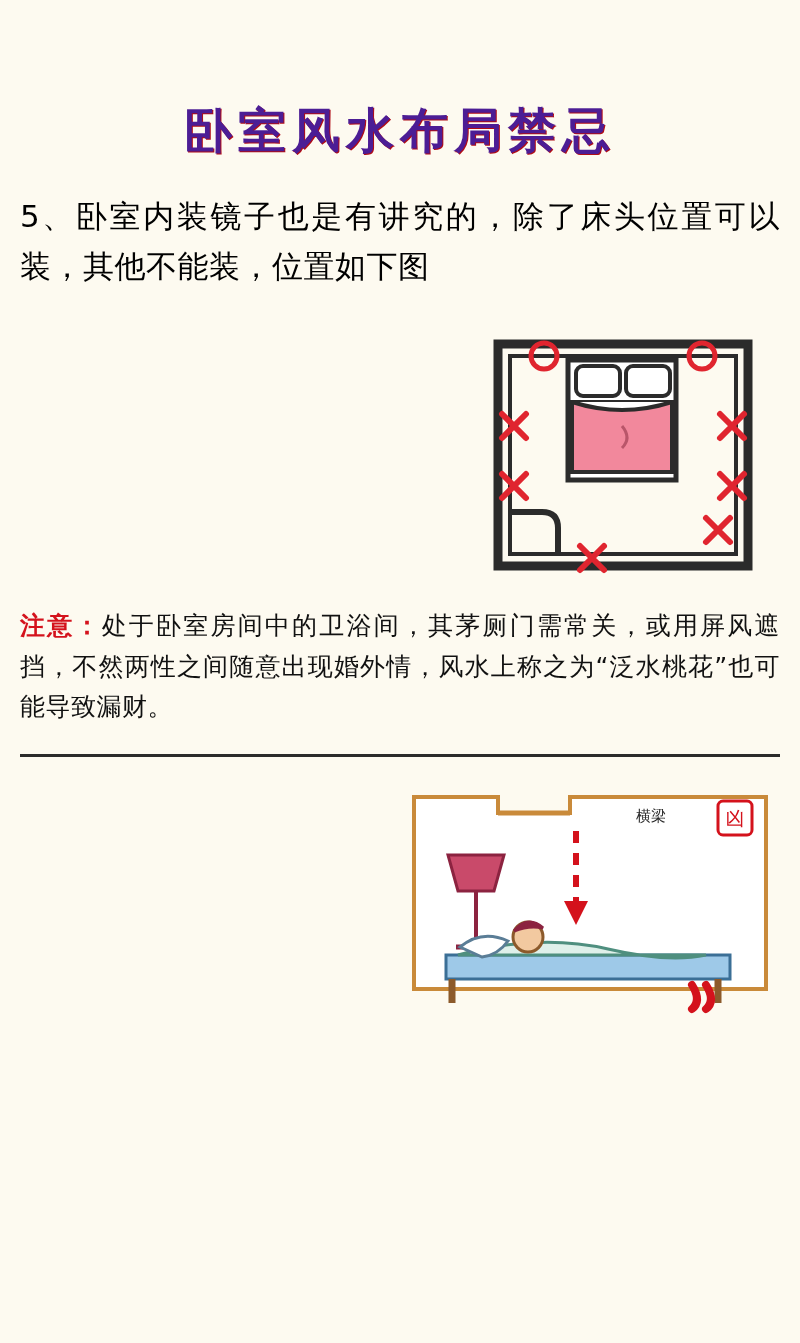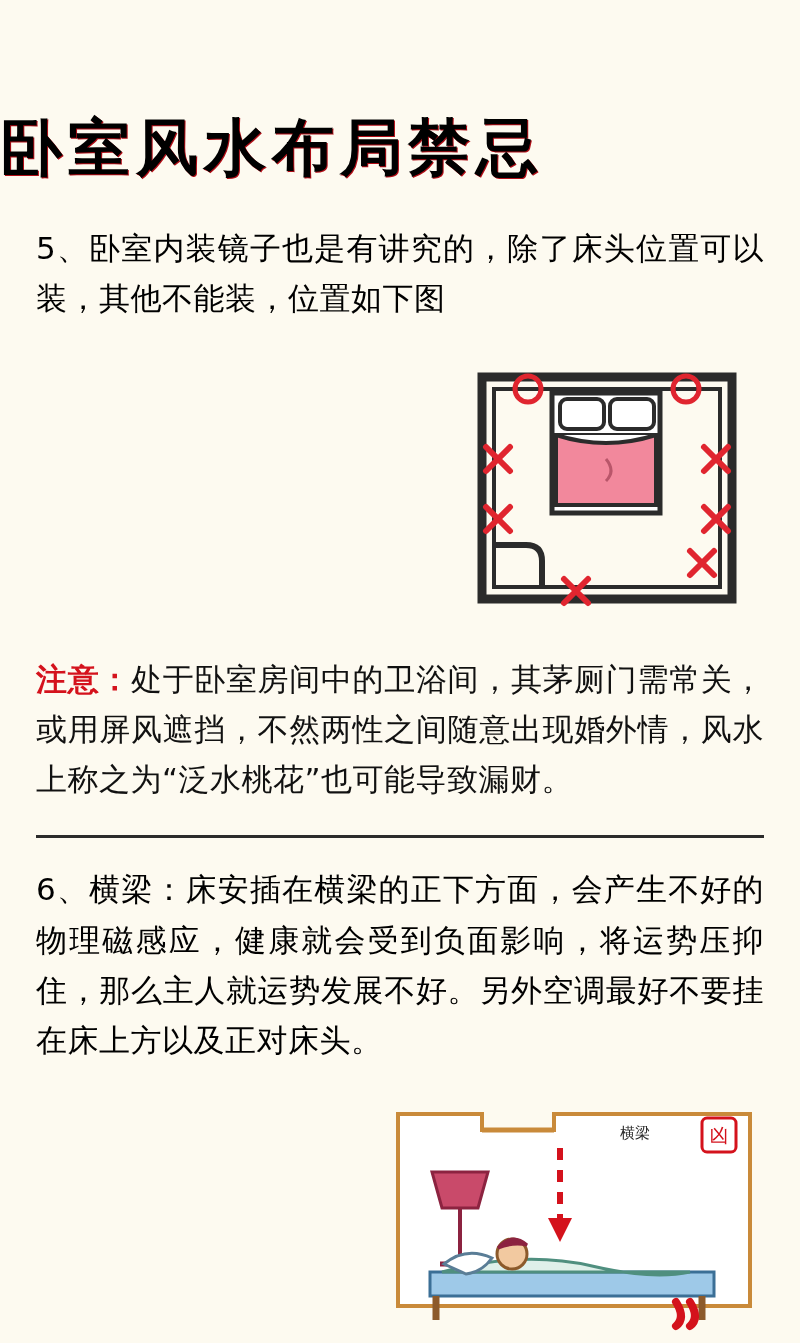--- a/index.html
+++ b/index.html
@@ -16,47 +16,47 @@
     overflow: hidden;
   }
   .page {
     width: 800px;
     height: 1343px;
     background: #fdfaf0;
     position: relative;
     box-sizing: border-box;
   }
   .title {
-    text-align: left;
-    color: #000000;
+    text-align: center;
+    color: #4c1d95;
     font-family: "DejaVu Serif", "Liberation Serif", serif;
     font-weight: bold;
-    font-size: 62px;
+    font-size: 48px;
     letter-spacing: 6px;
     padding-top: 72px;
     line-height: 1.1;
     text-shadow: 1px 1px 0 #b10d16;
   }
   .section {
-    padding: 0 36px;
+    padding: 0 20px;
     box-sizing: border-box;
   }
   .para {
     font-size: 31px;
     line-height: 1.62;
     letter-spacing: 0.5px;
     color: #000;
     text-align: justify;
   }
   #sec5 .para { margin-top: 34px; }
   .note {
-    font-size: 31px;
+    font-size: 25px;
     line-height: 1.62;
     letter-spacing: 0.5px;
-    margin-top: 39px;
+    margin-top: 24px;
     text-align: justify;
   }
   .note .note-label {
     color: #d4121c;
     font-weight: bold;
   }
   .divider {
     margin: 26px 0 0 0;
     border: 0;
     border-top: 3px solid #2b2b2b;
@@ -113,21 +113,20 @@
     </div>
 
     <p class="note">
       <span class="note-label">注意：</span><span>处于卧室房间中的卫浴间，其茅厕门需常关，或用屏风遮挡，不然两性之间随意出现婚外情，风水上称之为“泛水桃花”也可能导致漏财。</span>
     </p>
 
     <hr class="divider">
   </div>
 
   <div class="section" id="sec6">
-    <p class="para">6、横梁：床安插在横梁的正下方面，会产生不好的物理磁感应，健康就会受到负面影响，将运势压抑住，那么主人就运势发展不好。另外空调最好不要挂在床上方以及正对床头。</p>
 
     <div class="figure-wrap">
       <svg width="380" height="250" viewBox="0 0 380 250">
 
         <path d="M14 18 L98 18 L98 34 L170 34 L170 18 L366 18 L366 210 L14 210 Z" fill="#ffffff" stroke="#c98a3a" stroke-width="4"></path>
 
         <path d="M98 34 L170 34" stroke="#c98a3a" stroke-width="5"></path>
 
         <text x="236" y="42" font-size="15" fill="#2b2b2b" font-family="DejaVu Sans, sans-serif">横梁</text>
 

